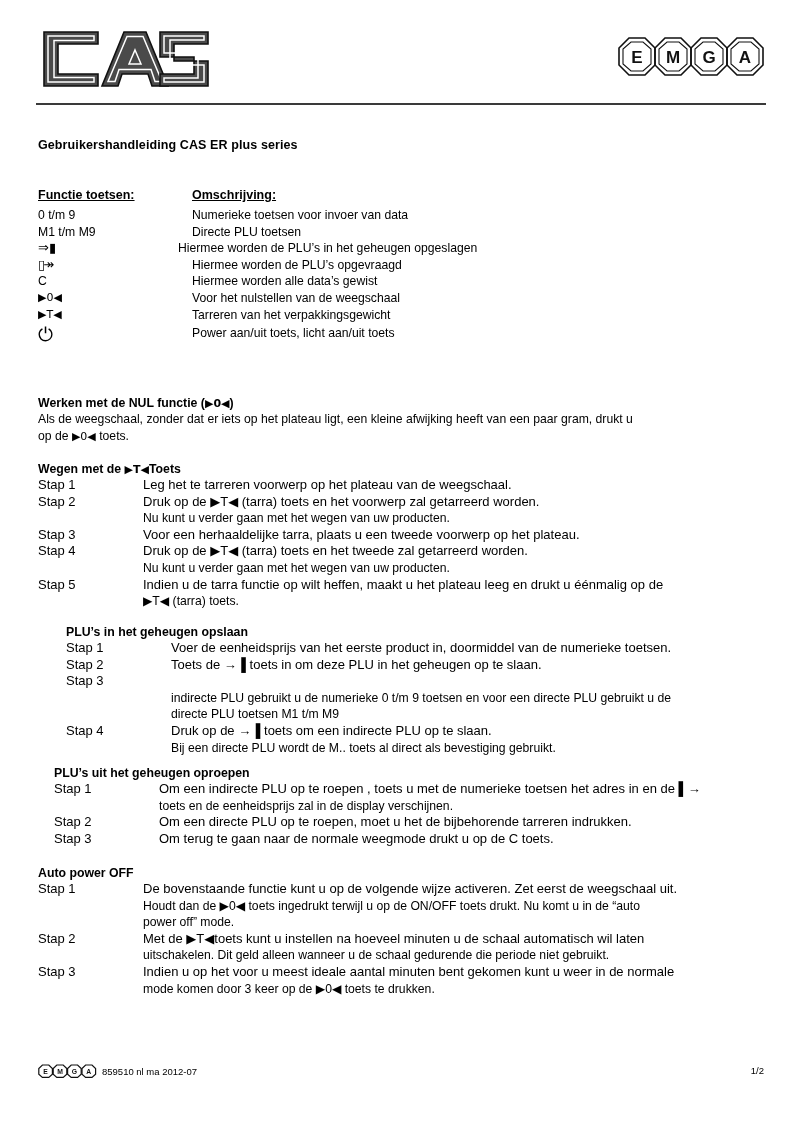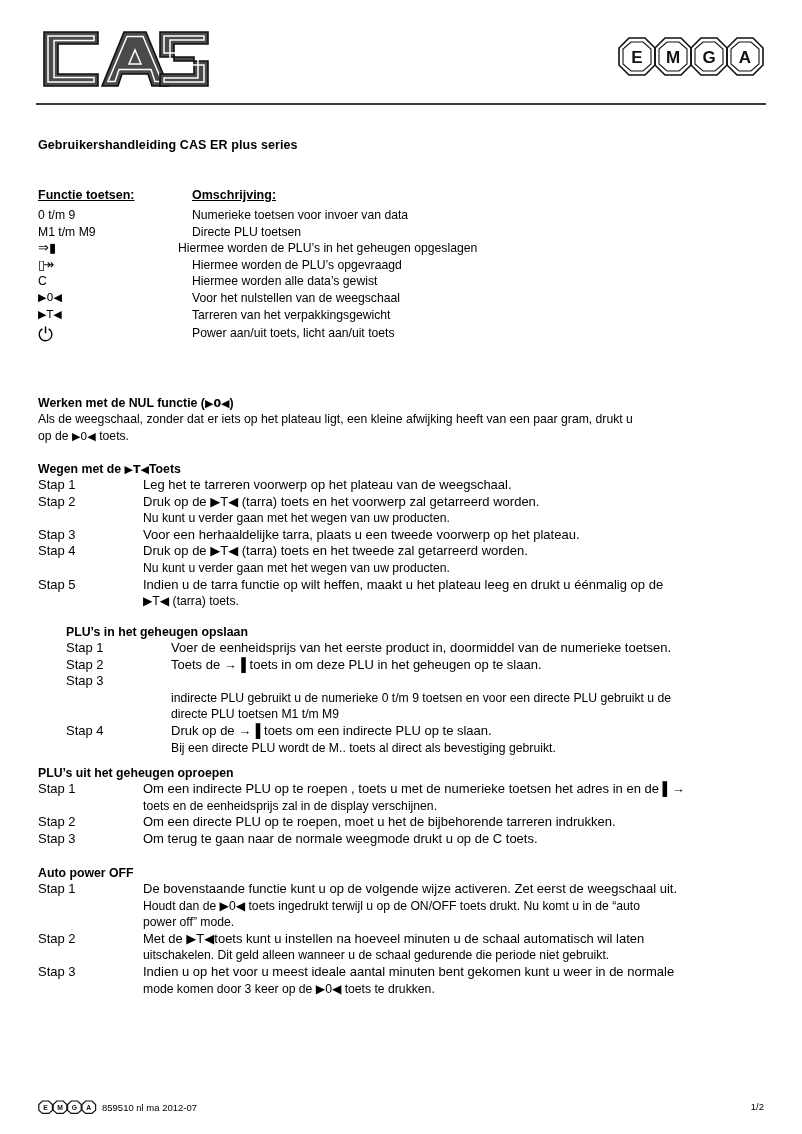--- a/index.html
+++ b/index.html
@@ -161,21 +161,21 @@
     position: relative;
     font-size: 12.2px;
     line-height: 16.6px;
     padding-left: 105px;
   }
 
   
   .footer {
     position: absolute;
     left: 38px;
-    top: 1100px;
+    top: 1064px;
     width: 726px;
     height: 18px;
   }
   .footer-left {
     position: absolute;
     left: 0;
     top: 0;
     display: flex;
     align-items: center;
     gap: 4px;
@@ -347,21 +347,21 @@
     </div>
     <div class="cont">indirecte PLU gebruikt u de numerieke 0 t/m 9 toetsen en voor een directe PLU gebruikt u de</div>
     <div class="cont">directe PLU toetsen M1 t/m M9</div>
     <div class="step">
       <span class="lbl">Stap 4</span>
       <span class="txt">Druk op de →▐ toets om een indirecte PLU op te slaan.</span>
     </div>
     <div class="cont">Bij een directe PLU wordt de M.. toets al direct als bevestiging gebruikt.</div>
   </div>
 
-  <div class="section" style="top:766px;">
+  <div class="section" style="top:766px;margin-left:16px;">
     <div class="sec-title">PLU’s uit het geheugen oproepen</div>
 
     <div class="step">
       <span class="lbl">Stap 1</span>
       <span class="txt">Om een indirecte PLU op te roepen , toets u met de numerieke toetsen het adres in en de ▌→</span>
     </div>
     <div class="cont">toets en de eenheidsprijs zal in de display verschijnen.</div>
     <div class="step">
       <span class="lbl">Stap 2</span>
       <span class="txt">Om een directe PLU op te roepen, moet u het de bijbehorende tarreren indrukken.</span>

